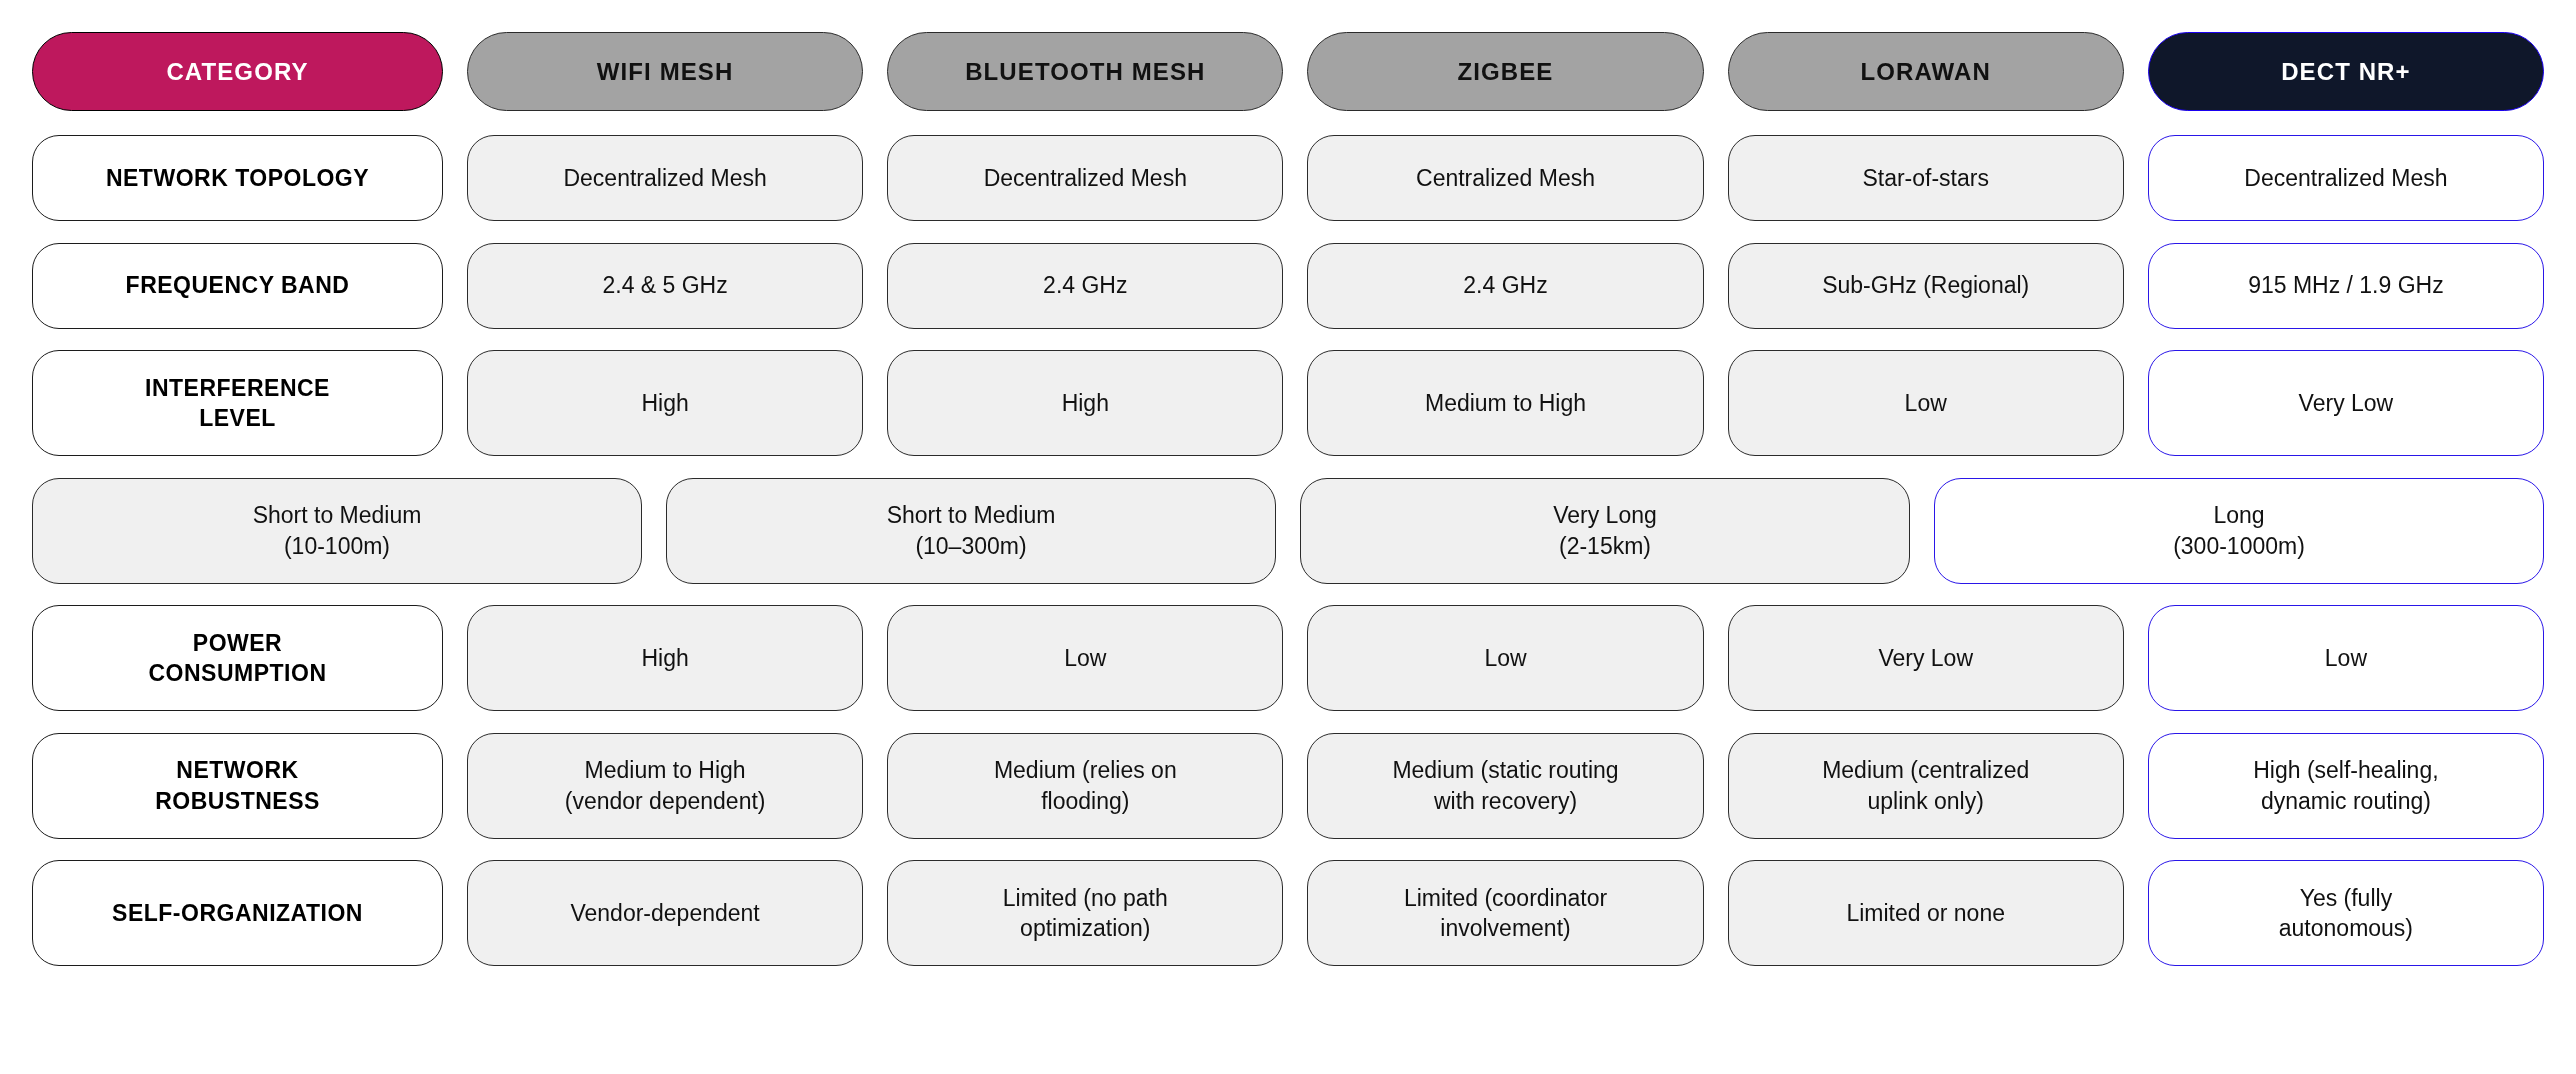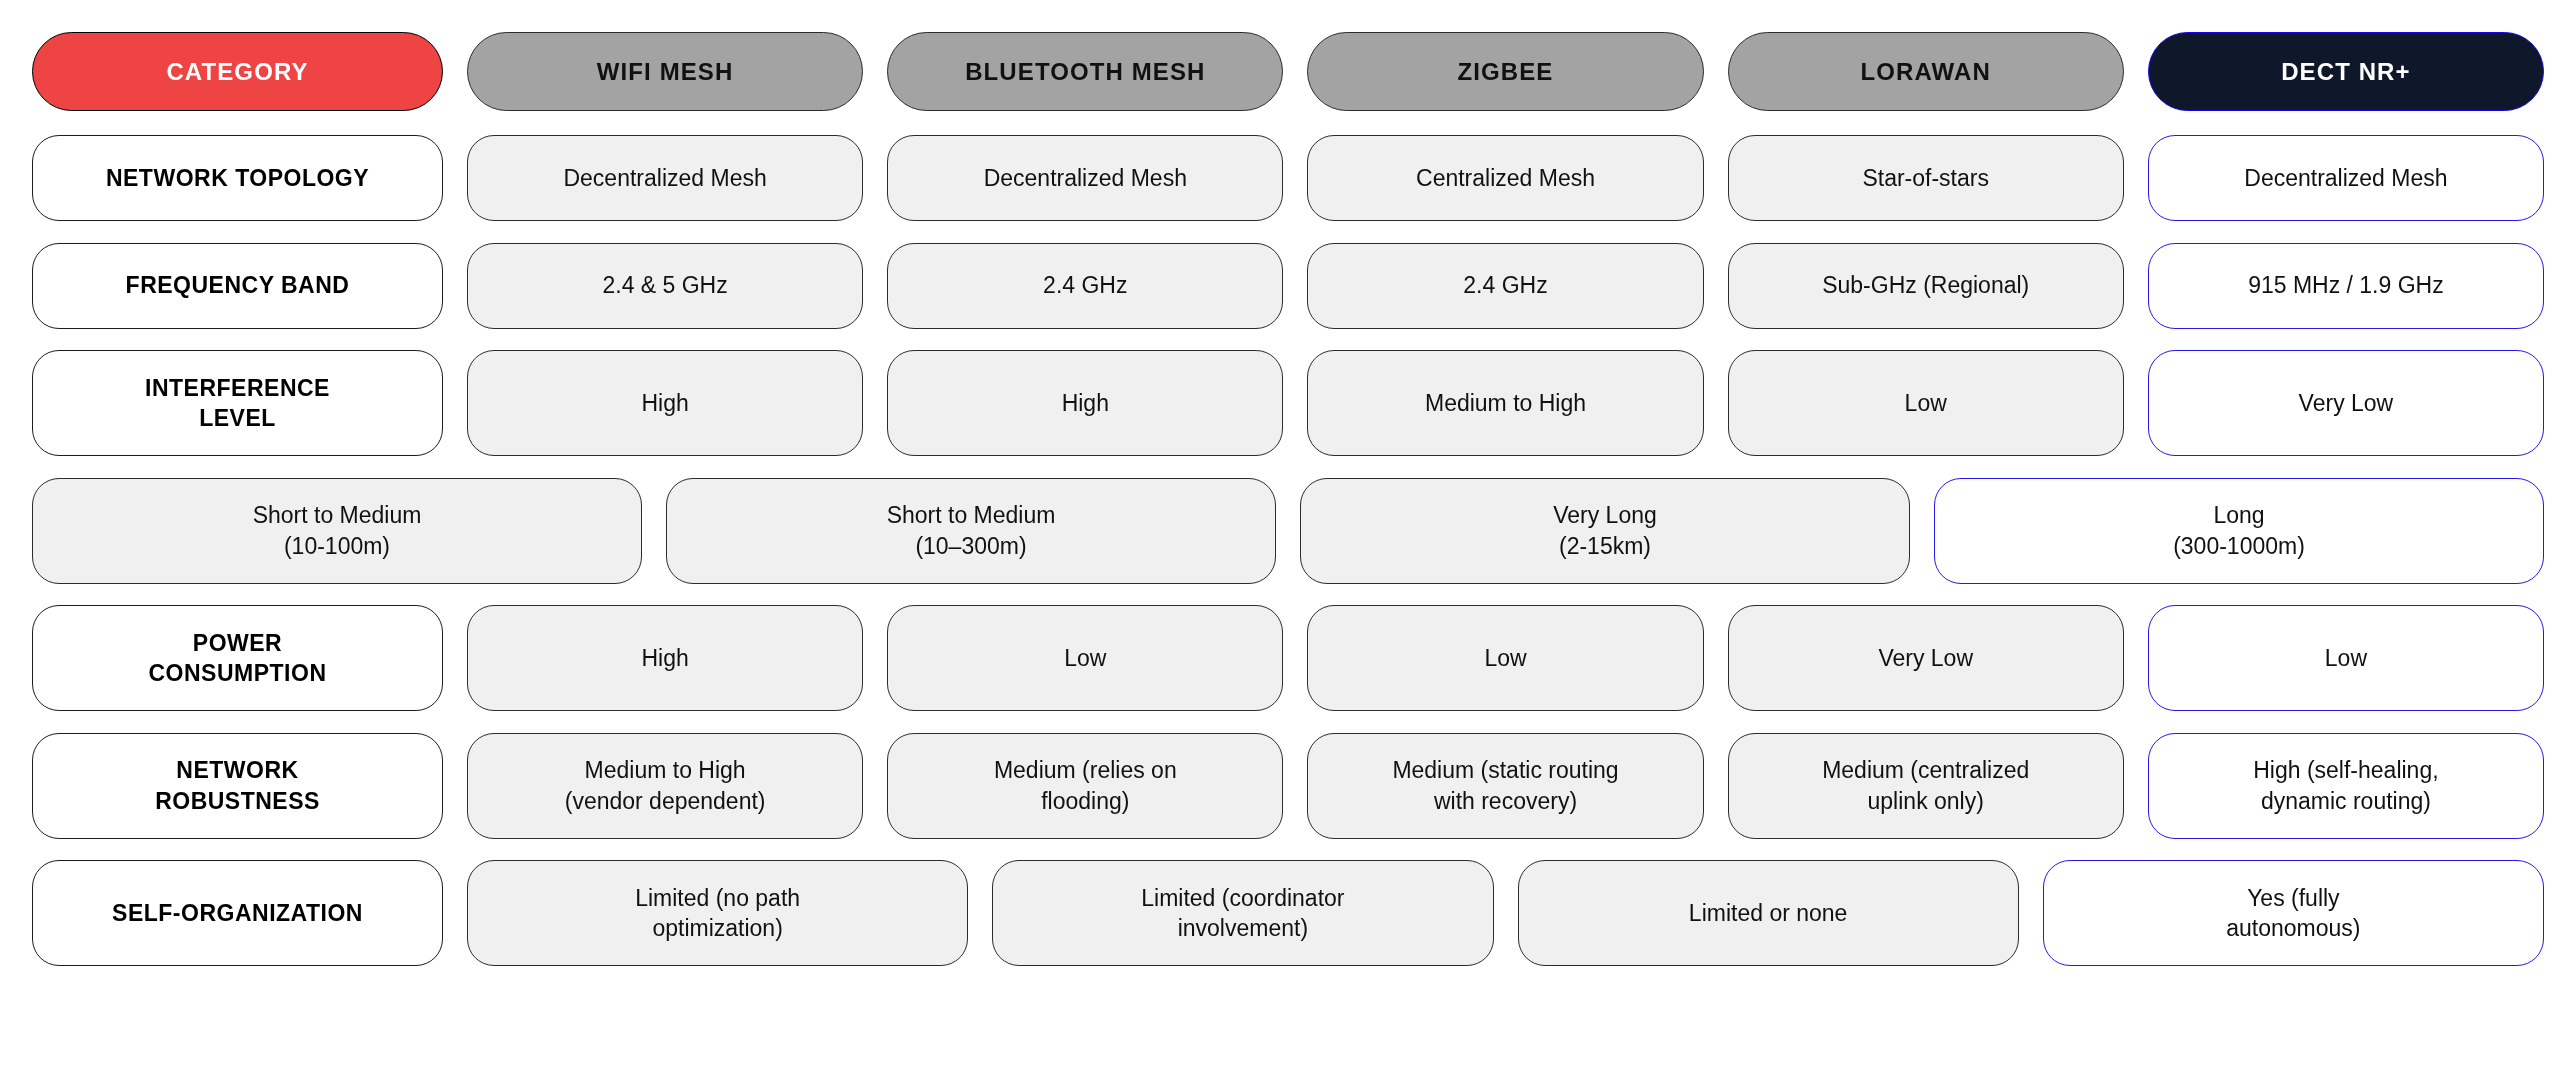--- a/index.html
+++ b/index.html
@@ -59,21 +59,21 @@
 
   
   .hdr {
     height: 79px;
     border-radius: 67px;
     font-weight: bold;
     font-size: 24px;
     letter-spacing: 1.1px;
   }
   .hdr-category {
-    background: #ef4444;
+    background: #be185d;
     color: #ffffff;
     border: 1.3px solid #000000;
   }
   .hdr-plain {
     background: #a3a3a3;
     color: #111111;
     border: 1.3px solid #2b2b2b;
   }
   .hdr-accent {
     background: #0f172a;
@@ -275,20 +275,23 @@
       <span class="cell-text">High (self-healing,
 dynamic routing)</span>
     </div>
   </div>
 
   <div class="row body-row">
     <div class="cell col-0 cellbox label-cell h-tall">
       <span class="cell-text">SELF-ORGANIZATION</span>
     </div>
     <div class="cell col-n cellbox data-cell h-tall">
+      <span class="cell-text">Vendor-dependent</span>
+    </div>
+    <div class="cell col-n cellbox data-cell h-tall">
       <span class="cell-text">Limited (no path
 optimization)</span>
     </div>
     <div class="cell col-n cellbox data-cell h-tall">
       <span class="cell-text">Limited (coordinator
 involvement)</span>
     </div>
     <div class="cell col-n cellbox data-cell h-tall">
       <span class="cell-text">Limited or none</span>
     </div>

